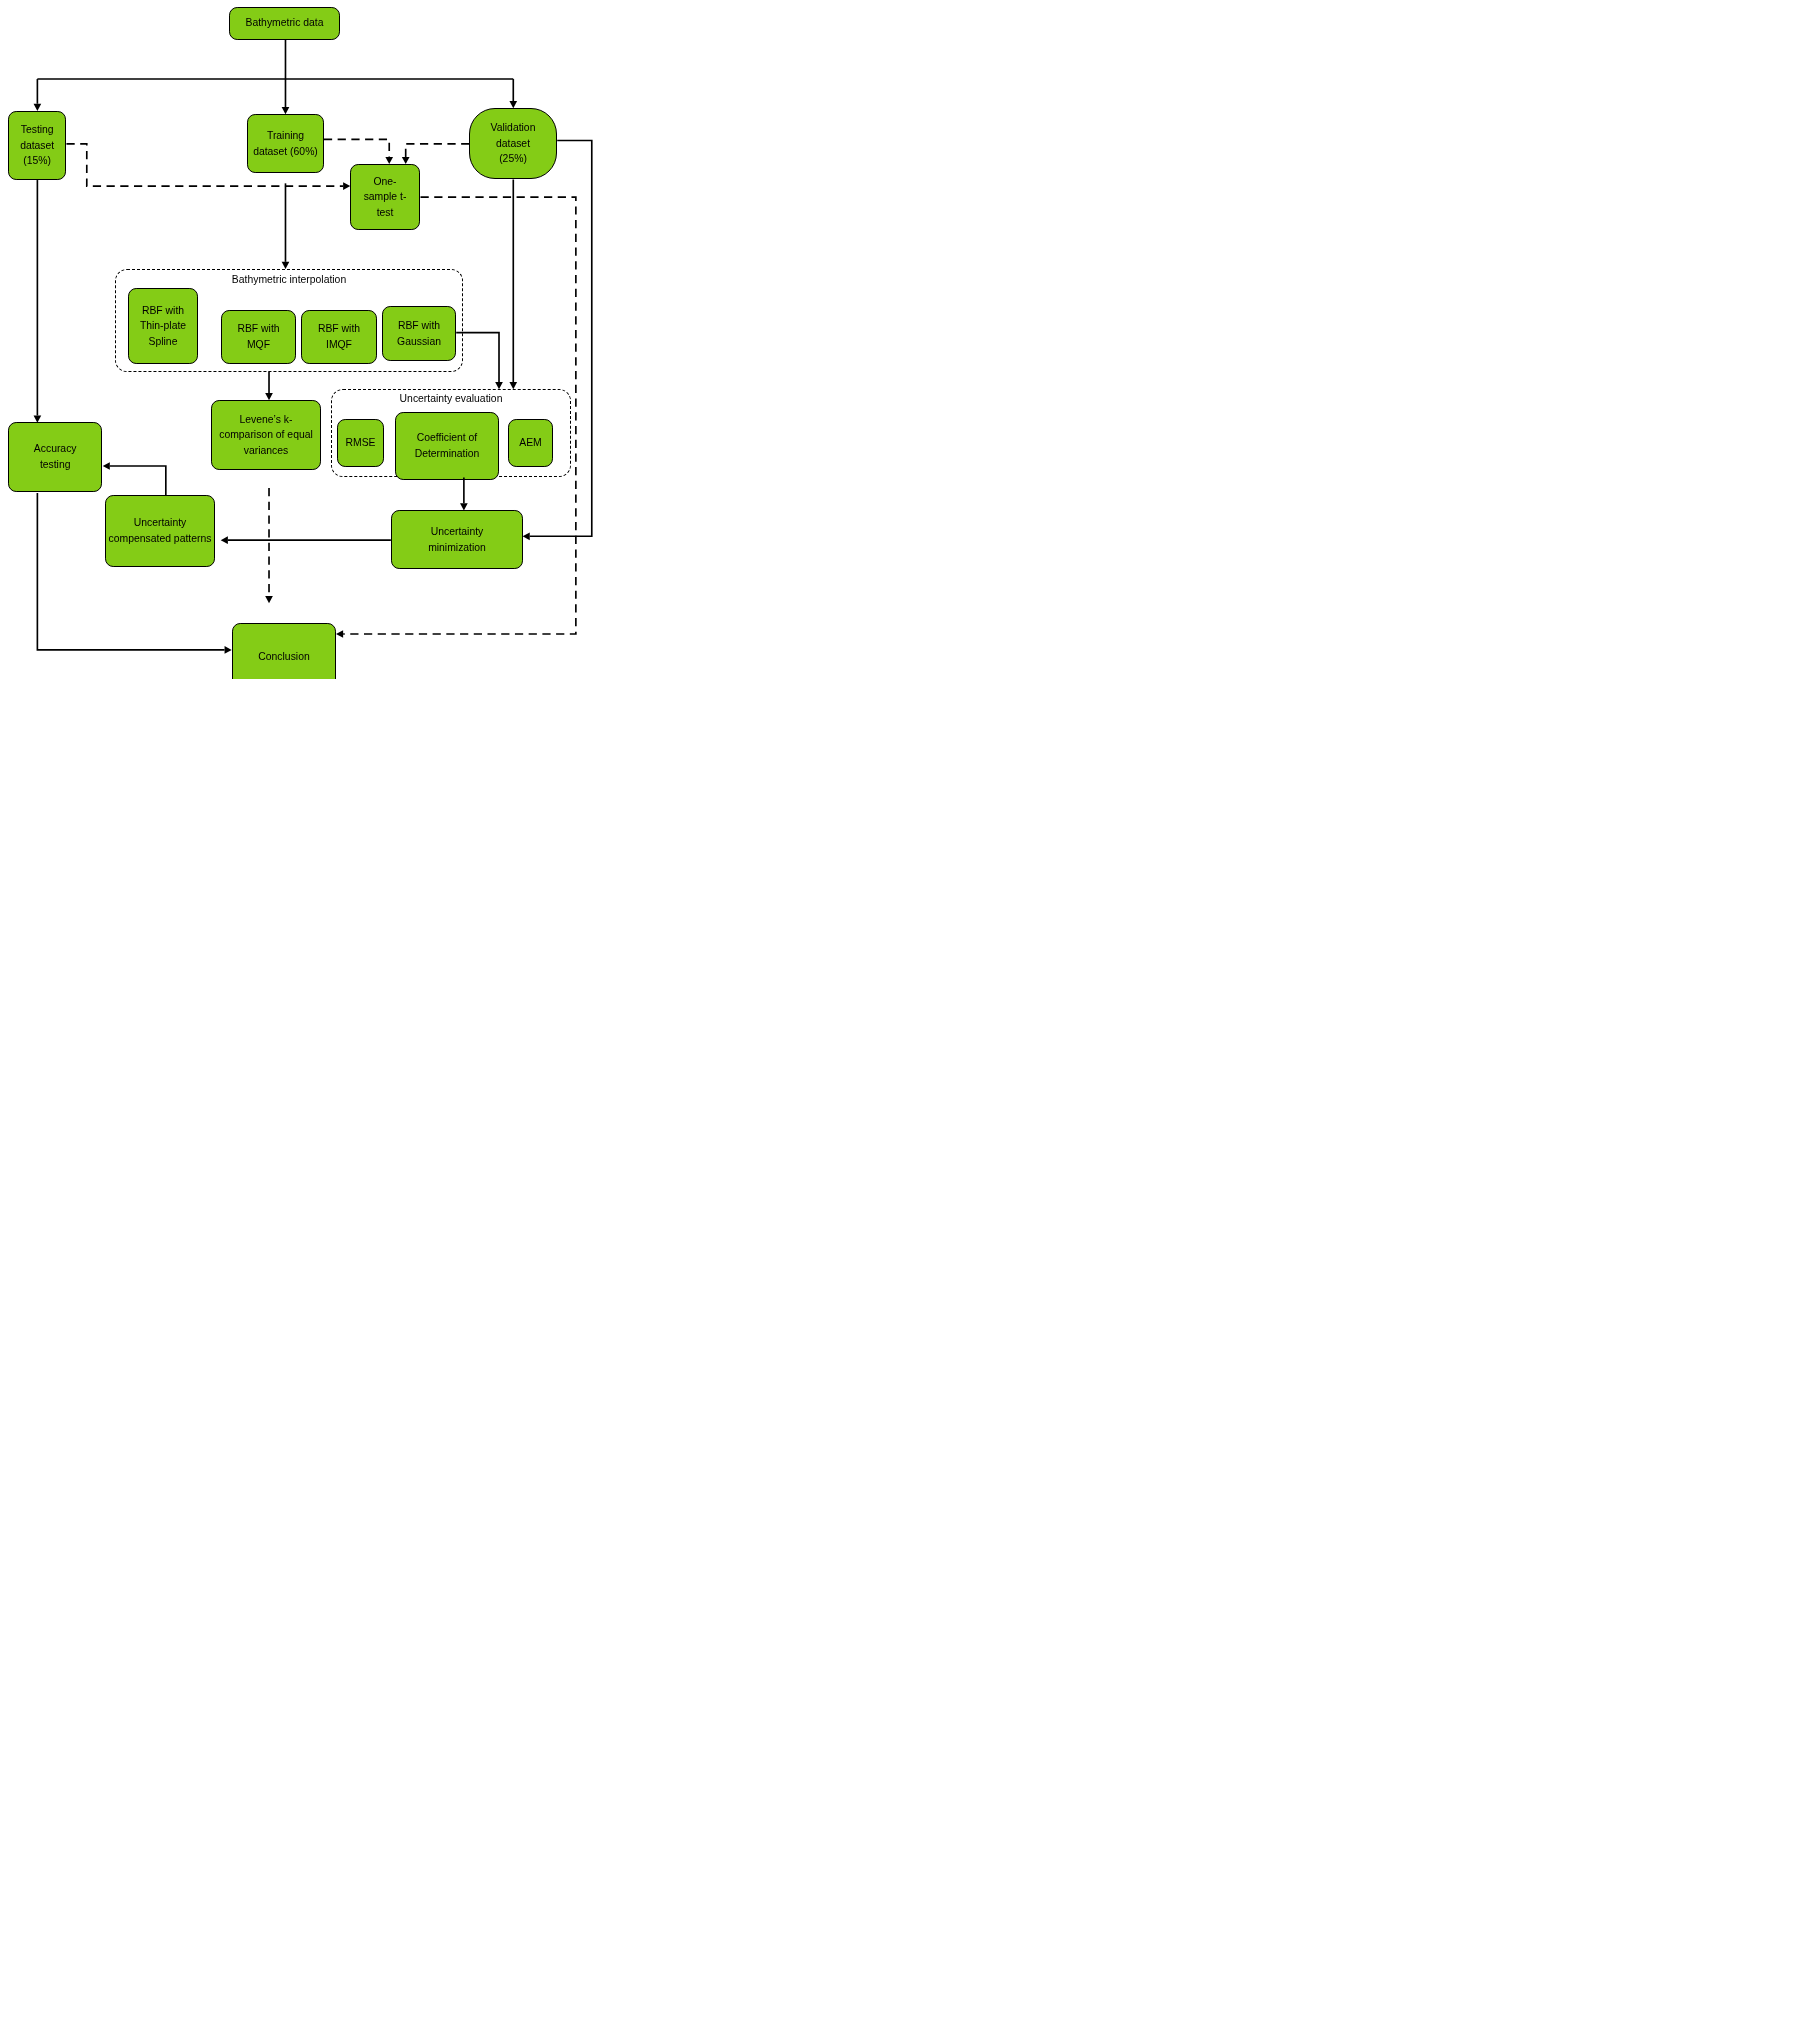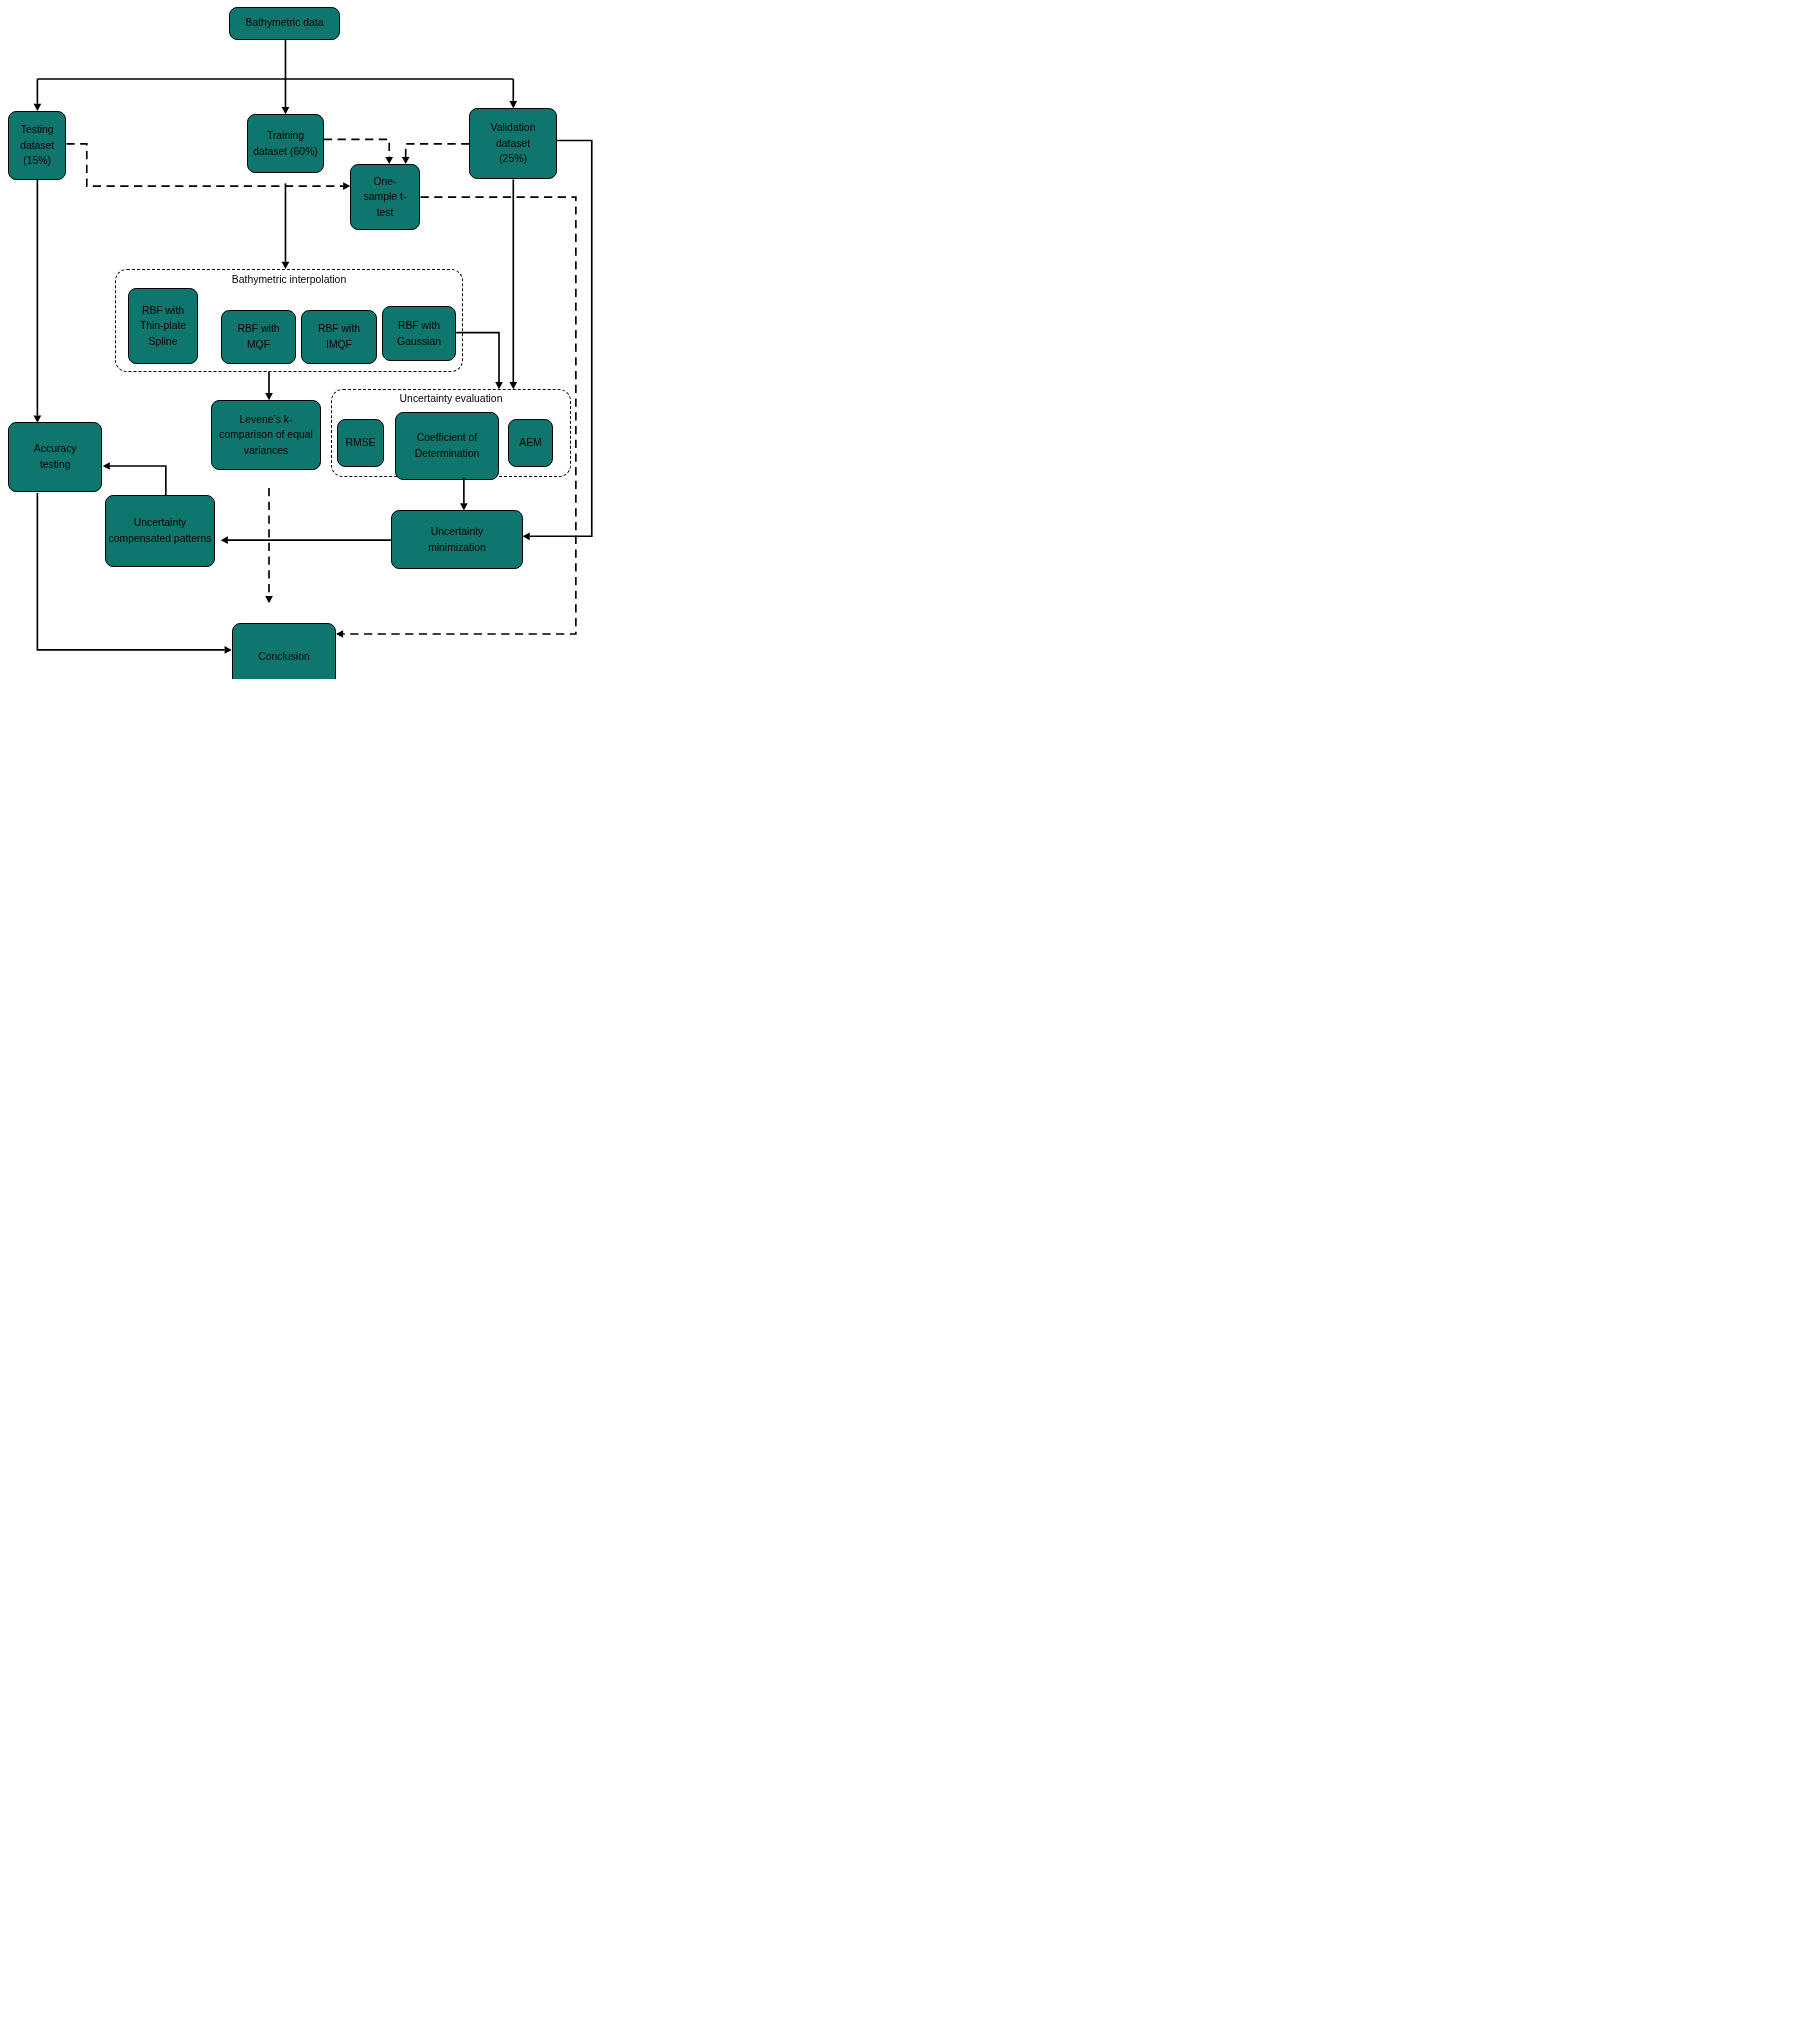--- a/index.html
+++ b/index.html
@@ -7,35 +7,35 @@
     width:605px;height:679px;position:relative;overflow:hidden;
     font-family:"Liberation Sans","DejaVu Sans",sans-serif;color:#000;
   }
   #canvas{position:absolute;left:0;top:0;width:605px;height:679px;background:#fff;}
   svg.wires{position:absolute;left:0;top:0;width:605px;height:679px;pointer-events:none;z-index:5;}
   svg.wires path{fill:none;stroke:#000;stroke-width:3;}
   svg.wires path.dashed{stroke-dasharray:15 10;}
   svg.wires polygon{fill:#000;stroke:none;}
   .node{
     position:absolute;box-sizing:border-box;display:flex;align-items:center;justify-content:center;
-    text-align:center;border:1.6px solid #000;border-radius:8.2px;background:#0f766e;
+    text-align:center;border:1.6px solid #000;border-radius:8.2px;background:#84cc16;
     font-size:10.4px;line-height:1.5;z-index:2;
   }
   .container{
     position:absolute;box-sizing:border-box;border:1.6px dashed #000;border-radius:12px;
     background:#fff;z-index:1;
   }
   .container-title{
     position:absolute;left:0;width:100%;text-align:center;font-size:10.4px;z-index:2;
   }
   
   #node-bathymetric{left:229px;top:6.6px;width:111px;height:33px;}
   #node-testing{left:8.2px;top:111px;width:58px;height:69px;padding:0 2.2px;}
   #node-training{left:247px;top:114px;width:77px;height:59px;padding:0 4.4px;}
-  #node-validation{left:469px;top:108px;width:88px;height:71px;padding:0 14.3px;}
+  #node-validation{left:469px;top:108px;width:88px;height:71px;padding:0 14.3px;border-radius:26px;}
   #node-ttest{left:350px;top:164px;width:70px;height:66px;padding:0 10.4px;}
   #container-interpolation{left:115px;top:269px;width:348px;height:103px;}
   #container-interpolation-title{top:274px;}
   #node-thinplate{left:128px;top:288px;width:70px;height:76px;padding:0 4.4px;}
   #node-mqf{left:221px;top:310px;width:75px;height:54px;padding:0 10px;text-align:center;}
   #node-imqf{left:301px;top:310px;width:76px;height:54px;padding:0 10px;}
   #node-gaussian{left:382px;top:306px;width:74px;height:55px;padding:0 4.4px;}
   #node-levene{left:211px;top:400px;width:110px;height:70px;padding:0 4px;}
   #container-ue{left:331px;top:389px;width:240px;height:88px;}
   #container-ue-title{top:393px;}

